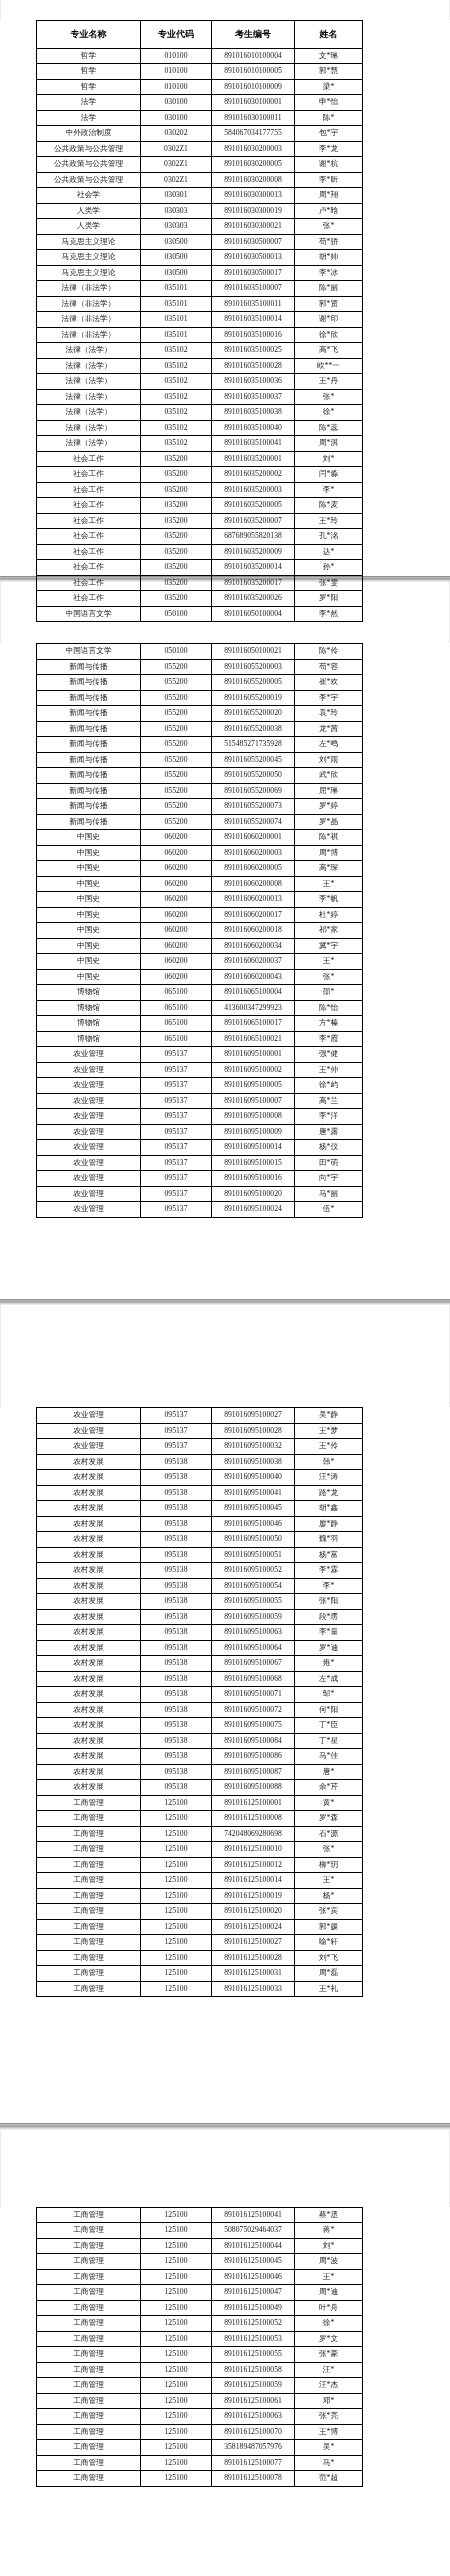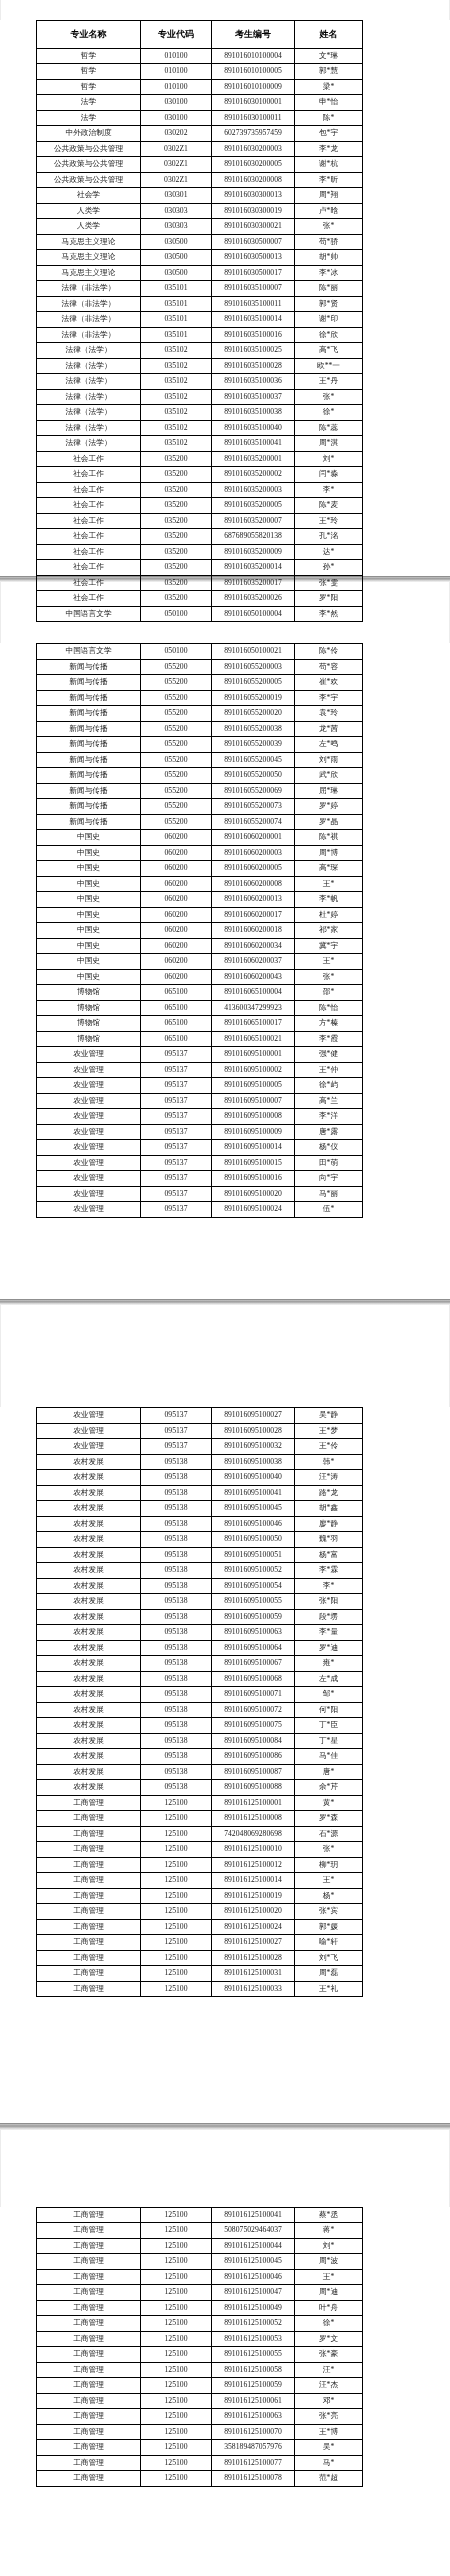--- a/index.html
+++ b/index.html
@@ -84,21 +84,21 @@
           </tr>
           <tr>
             <td>法学</td>
             <td>030100</td>
             <td>891016030100011</td>
             <td>陈*</td>
           </tr>
           <tr>
             <td>中外政治制度</td>
             <td>030202</td>
-            <td>602739735957459</td>
+            <td>584067034177755</td>
             <td>包*宇</td>
           </tr>
           <tr>
             <td>公共政策与公共管理</td>
             <td>0302Z1</td>
             <td>891016030200003</td>
             <td>李*龙</td>
           </tr>
           <tr>
             <td>公共政策与公共管理</td>
@@ -327,21 +327,21 @@
           </tr>
           <tr>
             <td>新闻与传播</td>
             <td>055200</td>
             <td>891016055200038</td>
             <td>龙*茜</td>
           </tr>
           <tr>
             <td>新闻与传播</td>
             <td>055200</td>
-            <td>891016055200039</td>
+            <td>515485271735928</td>
             <td>左*鸣</td>
           </tr>
           <tr>
             <td>新闻与传播</td>
             <td>055200</td>
             <td>891016055200045</td>
             <td>刘*雨</td>
           </tr>
           <tr>
             <td>新闻与传播</td>

